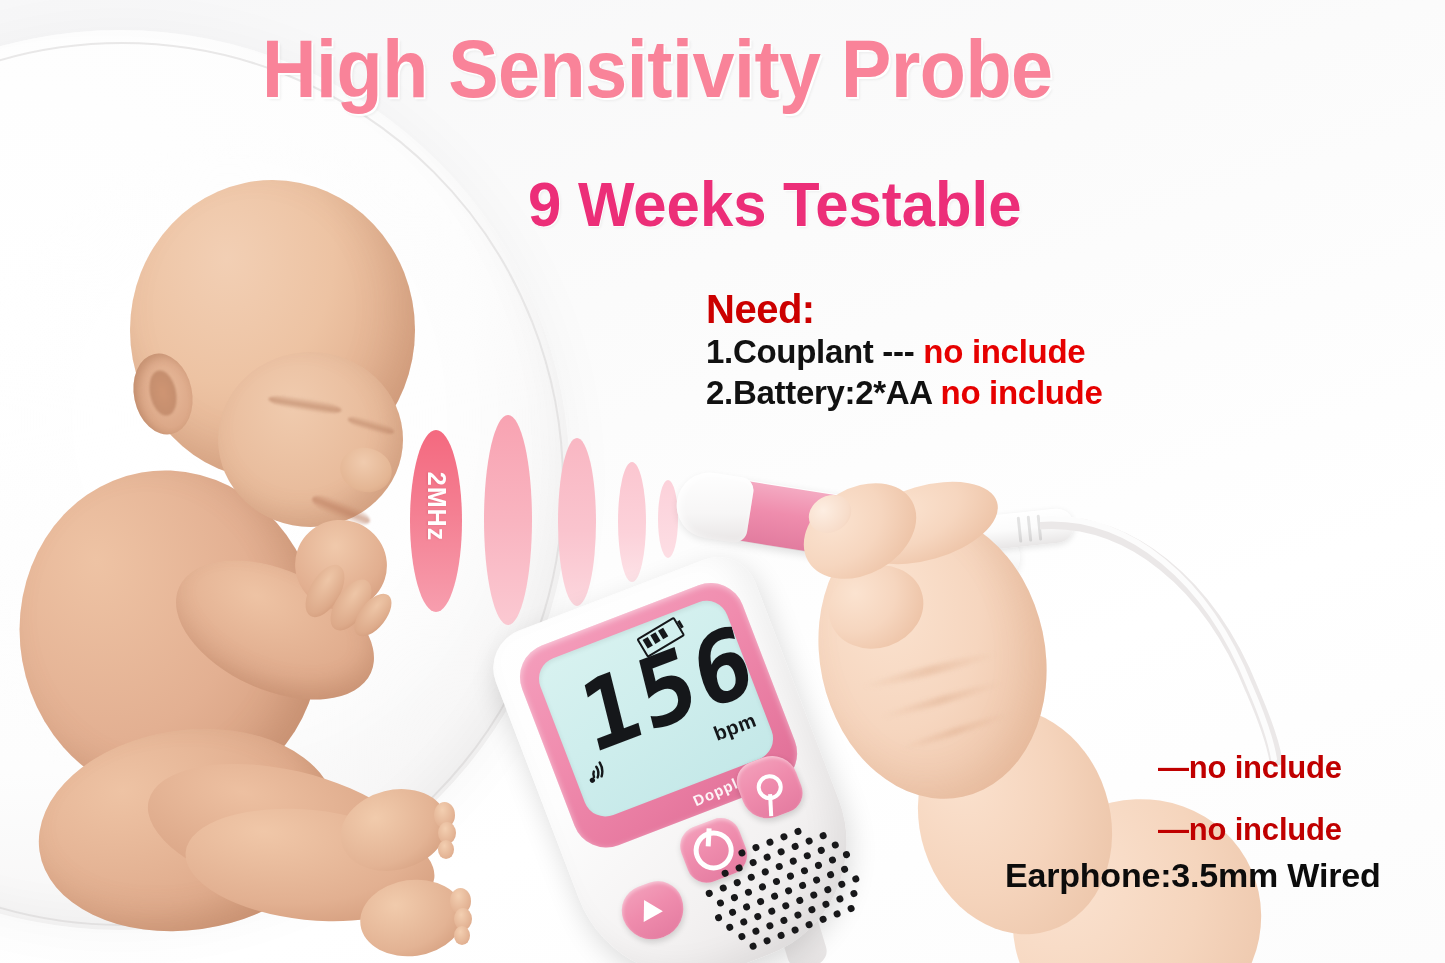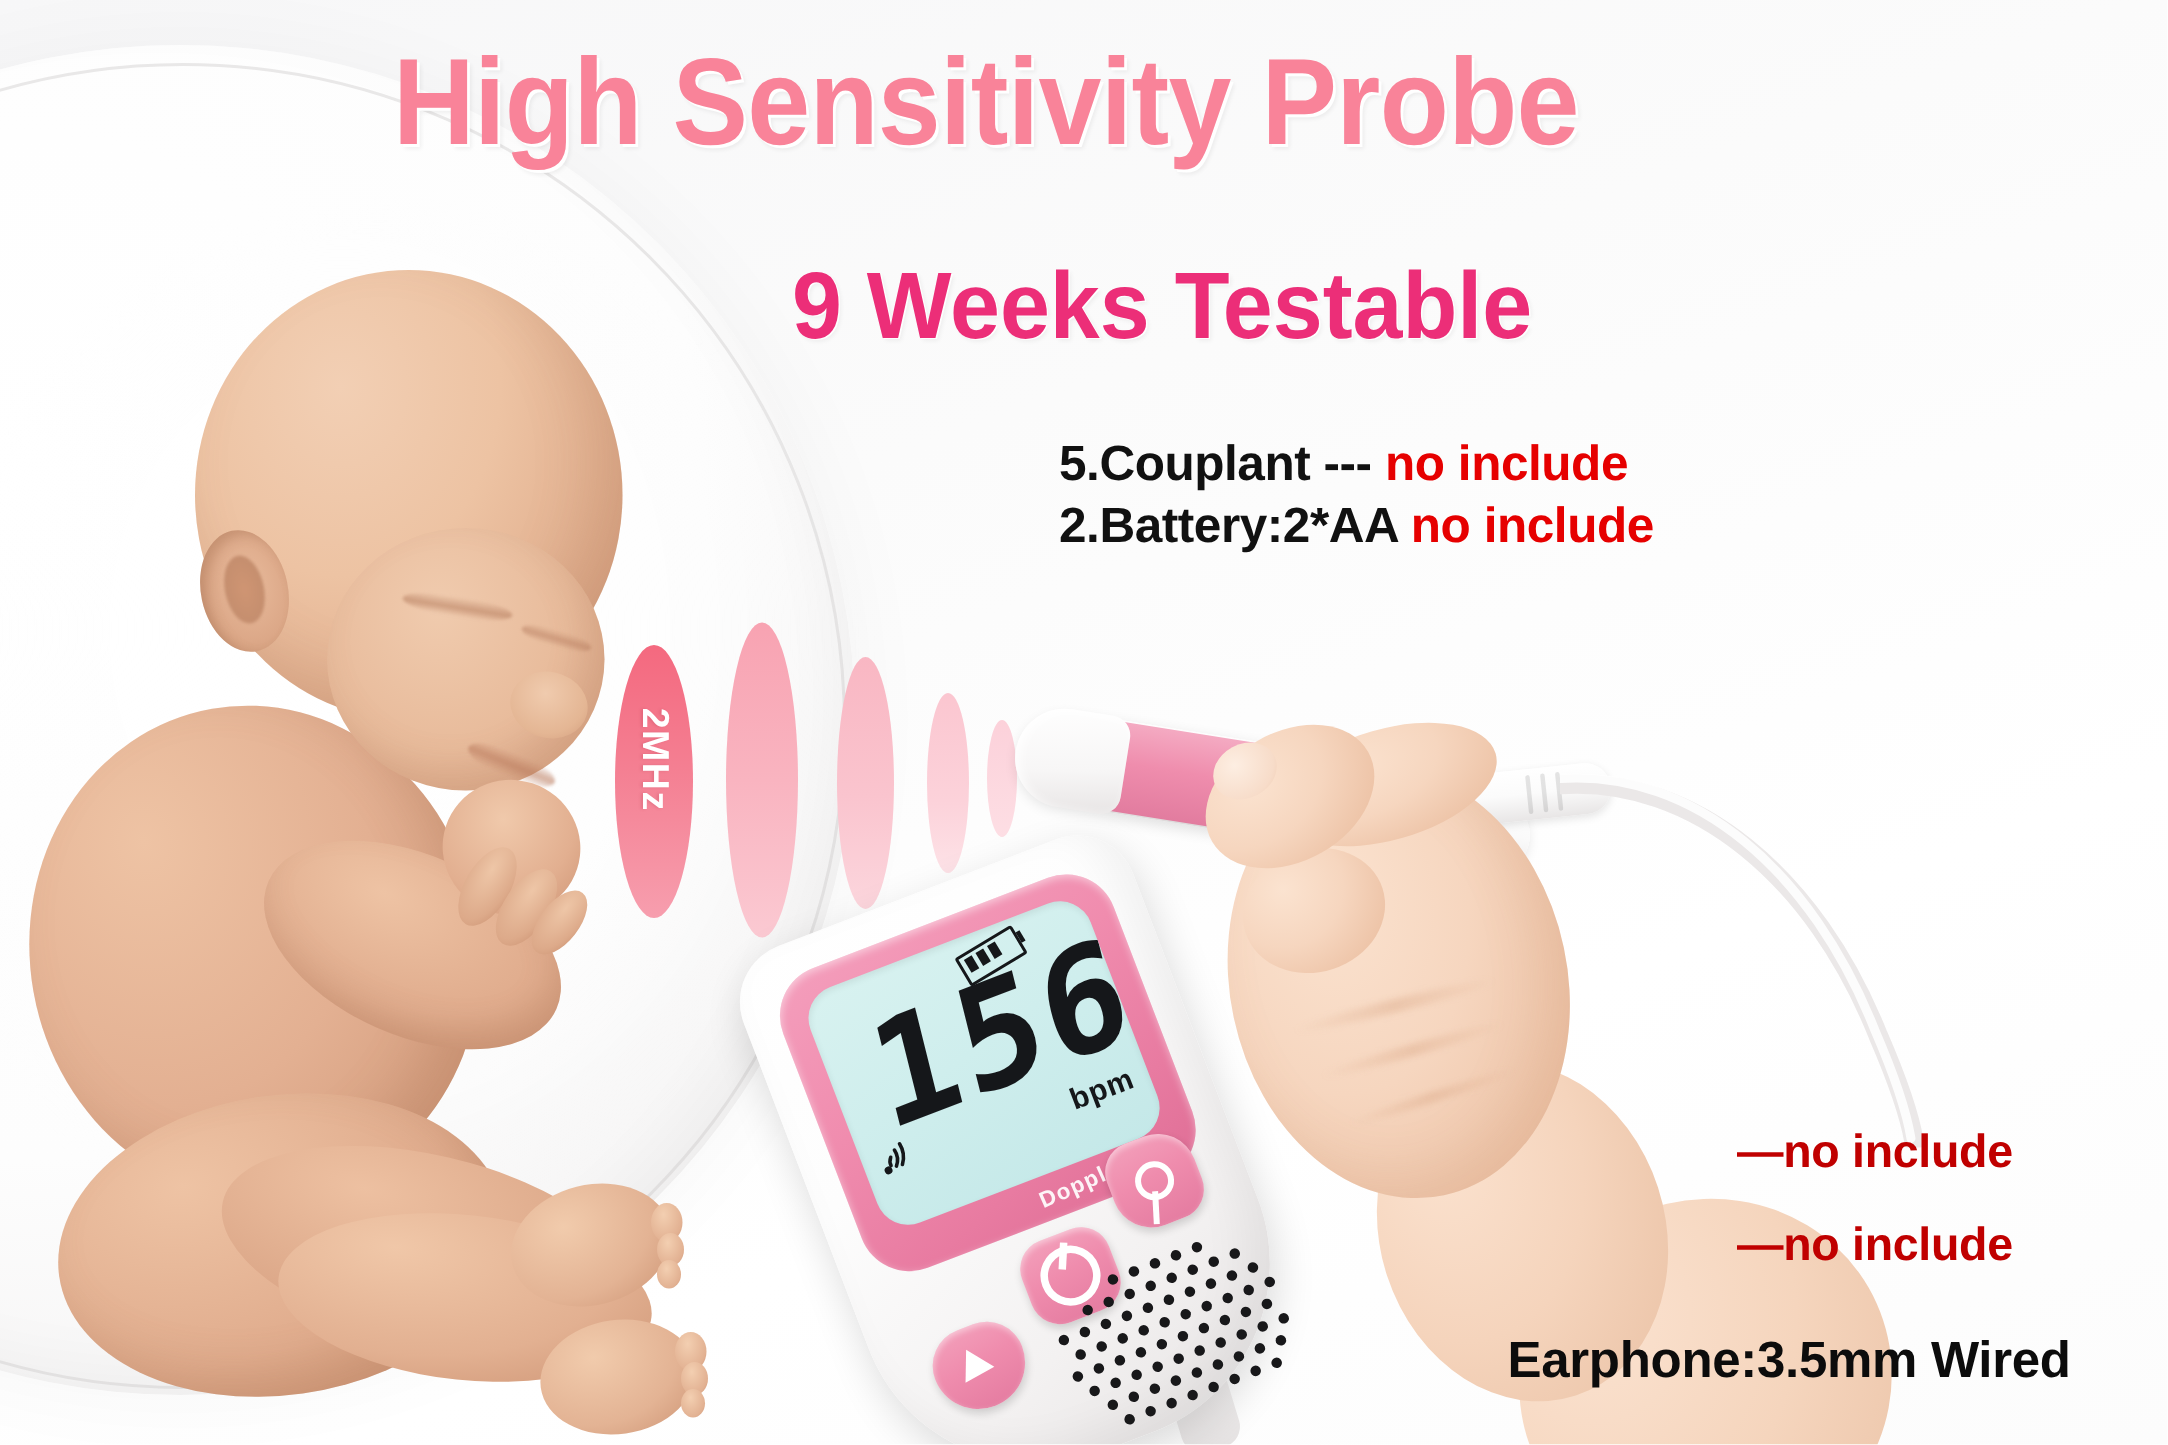--- a/index.html
+++ b/index.html
@@ -262,21 +262,21 @@
     font-size: 31px;
     font-weight: 600;
     color: #111111;
     font-family: "Liberation Sans", sans-serif;
     white-space: nowrap;
     letter-spacing: -0.2px;
   }
   .callout .redpart { color: #c00000; }
   .call1 { left: 1158px; top: 750px; }
   .call2 { left: 1158px; top: 812px; }
-  .call3 { left: 1005px; top: 888px; font-size: 34px; font-weight: 700; color: #0c0c0c; }
+  .call3 { left: 1005px; top: 856px; font-size: 34px; font-weight: 700; color: #0c0c0c; }
 
   
   .probe {
     position: absolute;
     left: 676px; top: 487px;
     width: 300px; height: 90px;
     transform: rotate(9deg);
   }
   .probe-body {
     position: absolute;
@@ -598,22 +598,23 @@
     <div class="wv wv2"></div>
     <div class="wv wv3"></div>
     <div class="wv wv4"></div>
     <div class="wv wv5"></div>
   </div>
 
   <div class="title-main">High Sensitivity Probe</div>
   <div class="title-sub">9 Weeks Testable</div>
 
   <div class="need-block">
+    <div class="need-head">Need:</div>
     <div class="need-line">
-      <span>5.Couplant ---</span>
+      <span>1.Couplant ---</span>
       <span class="hl">no include</span>
     </div>
     <div class="need-line">
       <span>2.Battery:2*AA</span>
       <span class="hl">no include</span>
     </div>
   </div>
 
   <div class="probe">
     <div class="probe-neck"></div>

